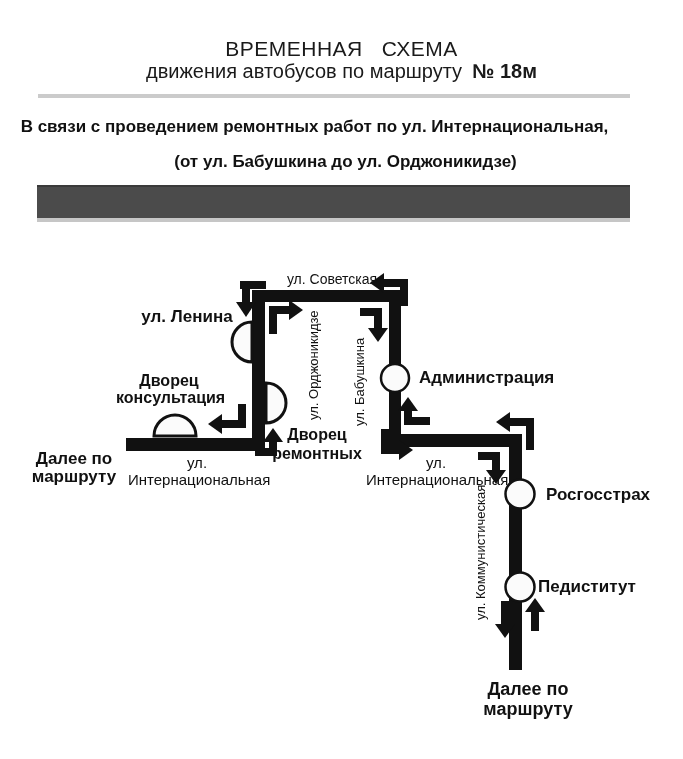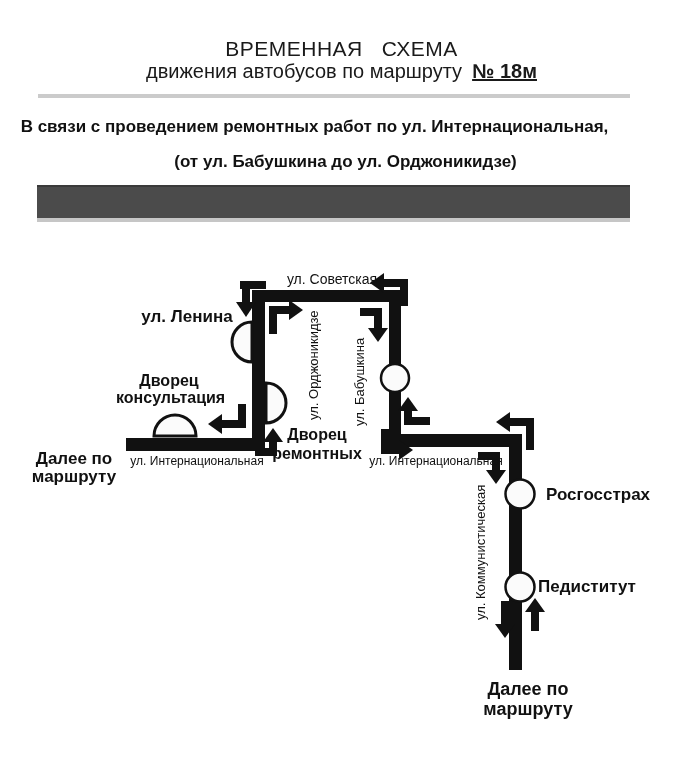--- a/index.html
+++ b/index.html
@@ -4,28 +4,28 @@
 <style>
   html,body { margin:0; padding:0; background:#ffffff; }
   .page {
     position:relative; width:683px; height:759px; background:#ffffff;
     font-family:"Liberation Sans", sans-serif; color:#111; overflow:hidden;
   }
   .abs { position:absolute; }
   .center { text-align:center; }
   .title1 { top:37px; left:0; width:683px; font-size:21px; letter-spacing:0.5px; white-space:pre; color:#1a1a1a; }
   .title2 { top:60px; left:0; width:683px; font-size:20px; color:#1a1a1a; }
-  .title2 .num { font-weight:bold; margin-left:10px;text-decoration:underline; }
+  .title2 .num { font-weight:bold; margin-left:10px; }
   .divider { top:94px; left:38px; width:592px; height:4px; background:#cbcbcb; }
   .notice1 { top:117px; left:0; width:629px; font-size:17px; font-weight:bold; }
   .notice2 { top:152px; left:4px; width:683px; font-size:17px; font-weight:bold; }
   .banner { top:185px; left:37px; width:593px; height:37px; background:#4b4b4b;
             border-top:2px solid #3a3a3a; border-bottom:4px solid #c6c6c6; box-sizing:border-box; }
   svg.route { top:0; left:0; }
-  .lbl { position:absolute; font-size:12px; }
+  .lbl { position:absolute; font-size:15px; }
   .stop-lbl { position:absolute; font-size:17px; font-weight:bold; white-space:nowrap; }
   .vlabel { position:absolute; writing-mode:vertical-rl; transform:rotate(180deg);
             font-size:13px; text-align:center; white-space:nowrap; }
   .two-line { line-height:17px; font-weight:bold; font-size:16px; }
 </style>
 </head>
 <body>
 
 <div class="page">
 
@@ -121,20 +121,21 @@
 
   <div class="stop-lbl center" style="left:140px; top:307px; width:94px;">ул. Ленина</div>
   <div class="abs center two-line" style="left:116px; top:372px; width:106px;">
     <div>Дворец</div>
     <div>консультация</div>
   </div>
   <div class="abs center two-line" style="left:272px; top:425px; width:90px; line-height:19px;">
     <div>Дворец</div>
     <div>ремонтных</div>
   </div>
+  <div class="stop-lbl" style="left:419px; top:368px;">Администрация</div>
   <div class="stop-lbl" style="left:546px; top:485px;">Росгосстрах</div>
   <div class="stop-lbl" style="left:538px; top:577px;">Педиститут</div>
 
   <div class="abs center" style="left:24px; top:450px; width:100px; font-size:17px; font-weight:bold; line-height:18px;">
     <div>Далее по</div>
     <div>маршруту</div>
   </div>
   <div class="abs center" style="left:474px; top:679px; width:108px; font-size:18px; font-weight:bold; line-height:20px;">
     <div>Далее по</div>
     <div>маршруту</div>

